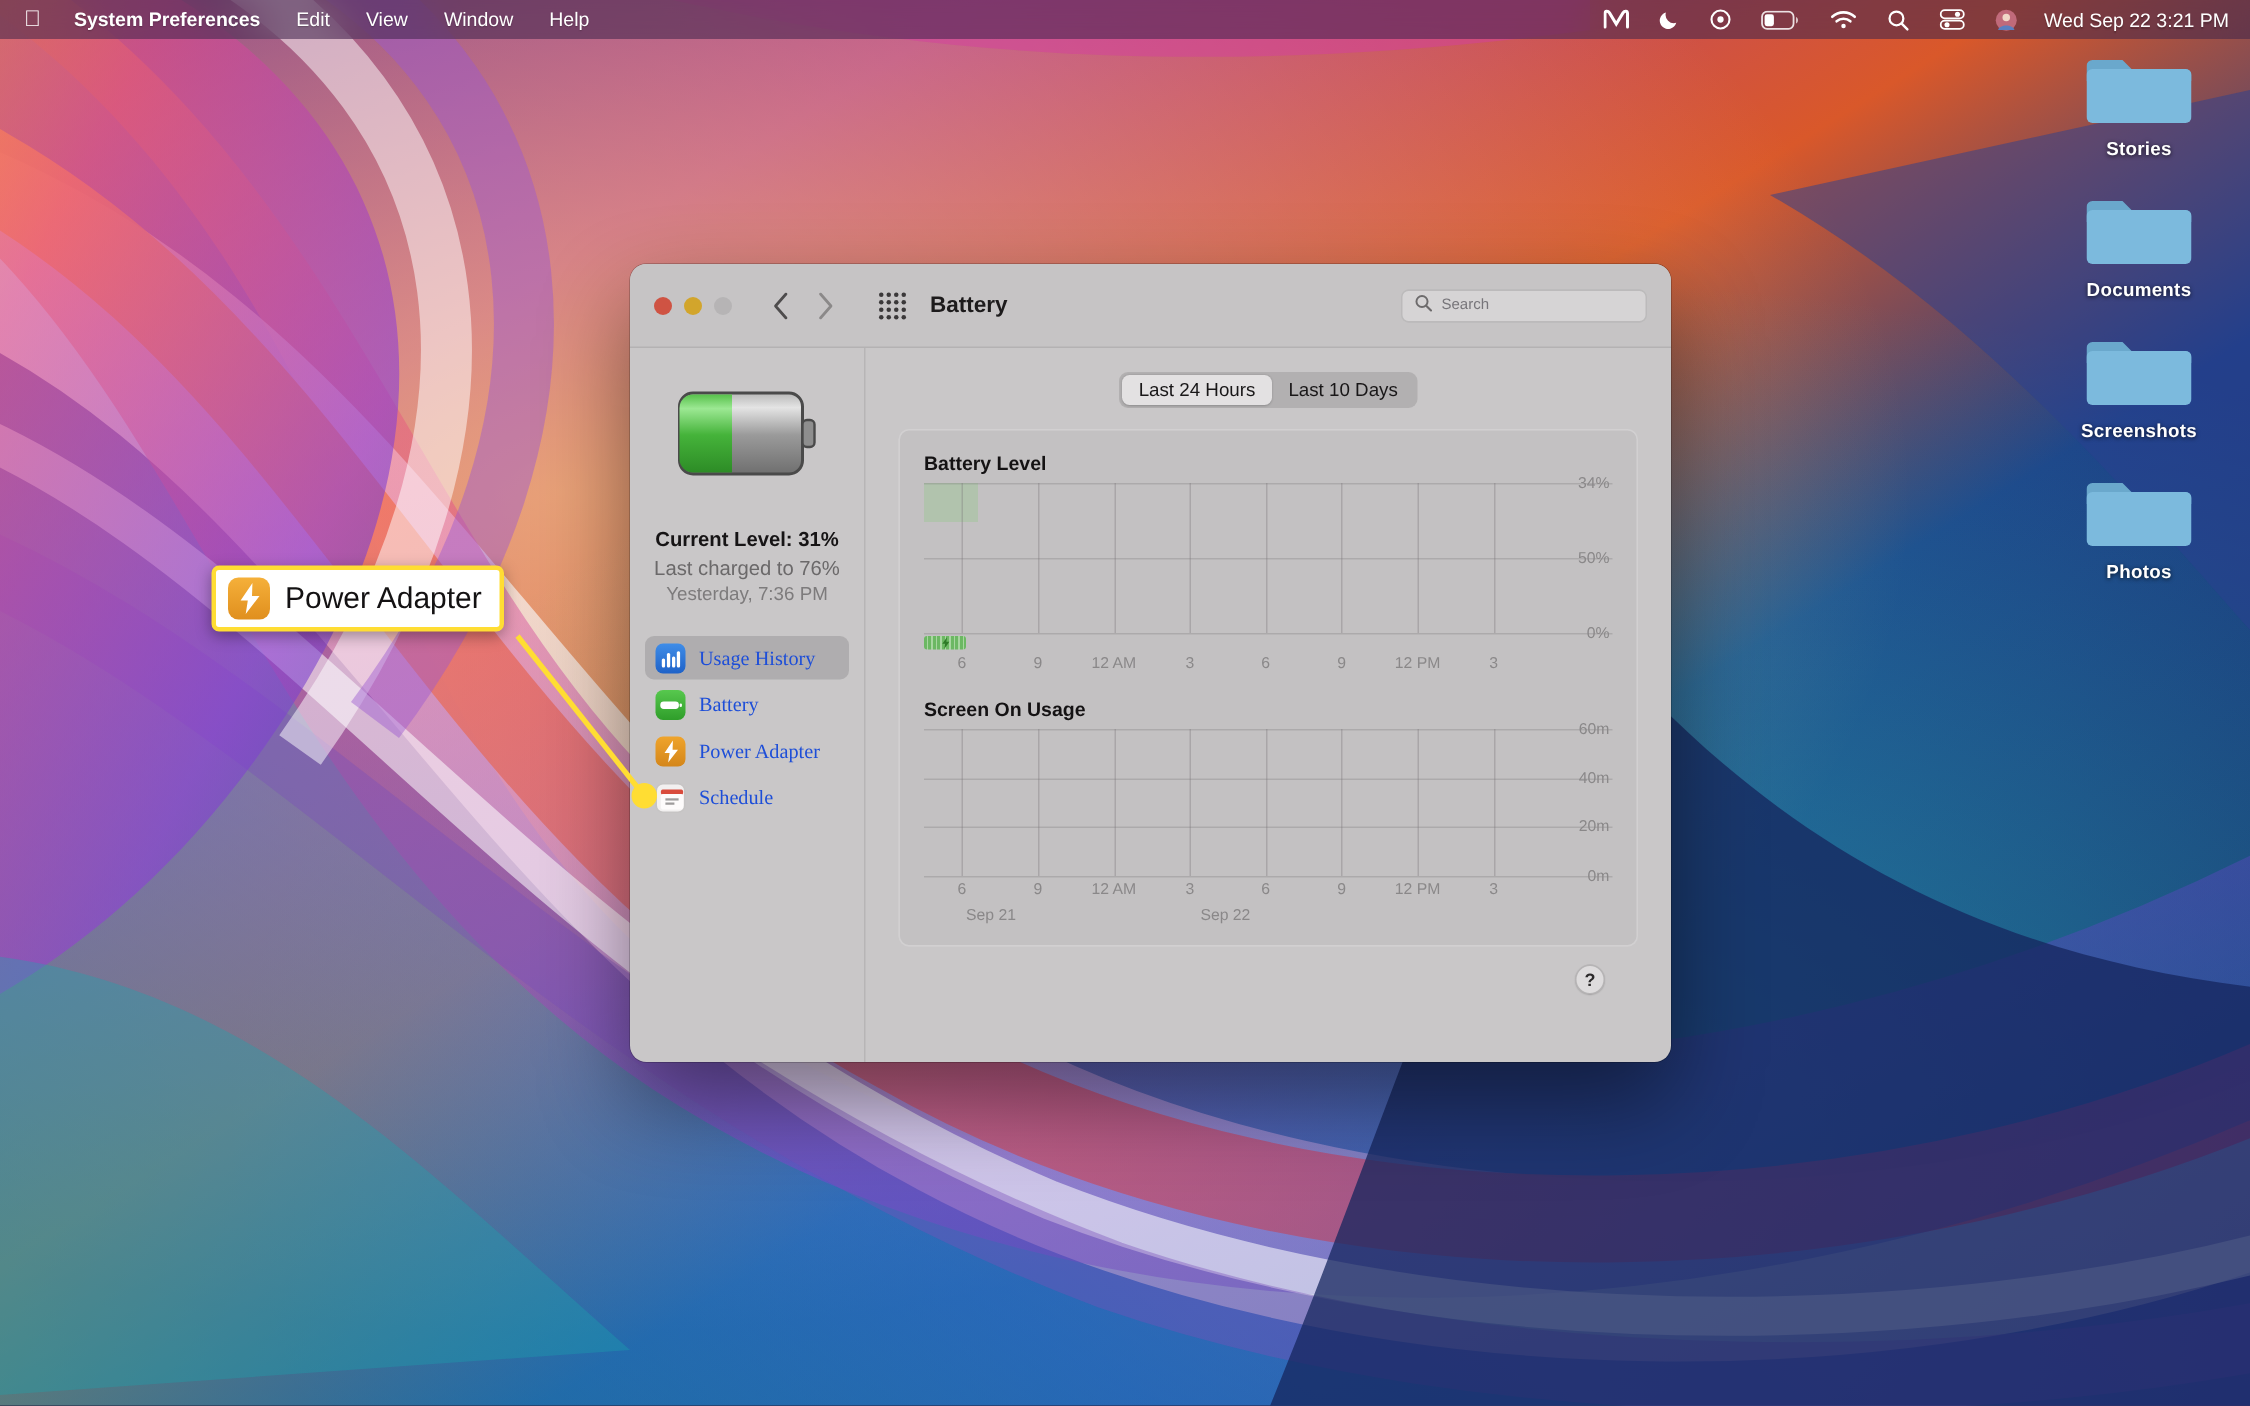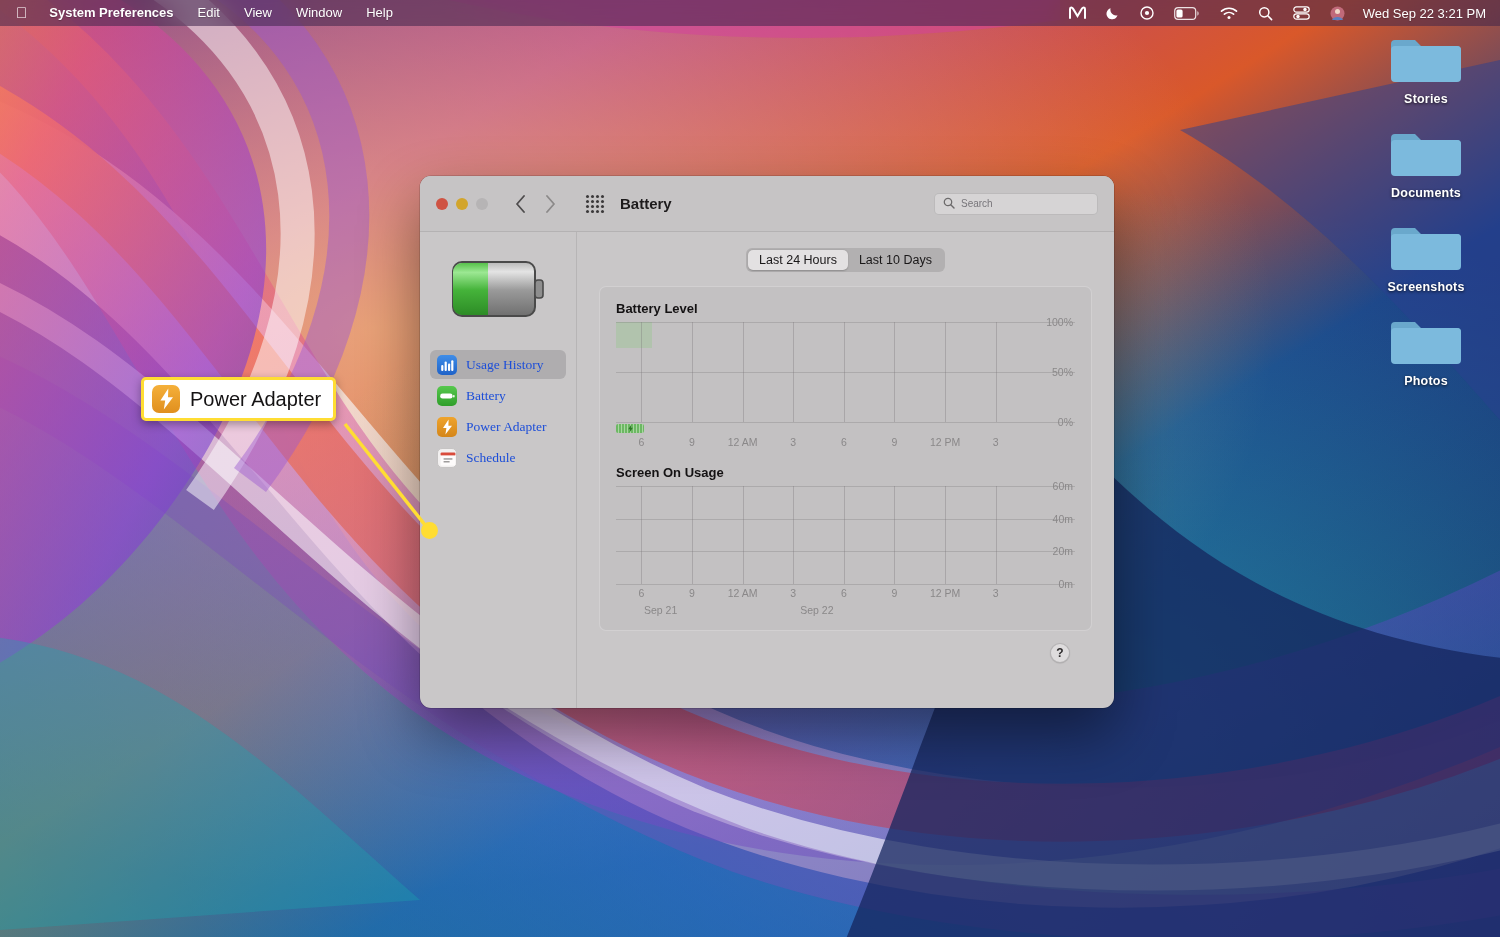--- a/index.html
+++ b/index.html
@@ -392,20 +392,25 @@
                 <stop offset="18%" stop-color="#9ce893"></stop>
               <stop offset="52%" stop-color="#45b33a"></stop>
                 <stop offset="100%" stop-color="#2d8c26"></stop>
             </linearGradient>
           </defs>
           <rect x="2" y="4" width="82" height="54" rx="9" fill="url(#bgray)" stroke="#4a4a4a" stroke-width="2"></rect>
           <path d="M11 5 h26 v52 h-26 a9 9 0 0 1 -9 -9 v-34 a9 9 0 0 1 9 -9z" fill="url(#bgreen)"></path>
           <rect x="84" y="22" width="8" height="18" rx="3" fill="#8e8e8e" stroke="#4a4a4a" stroke-width="1.6"></rect>
         </svg>
       </div>
+      <div id="sidetext">
+        <div class="l1">Current Level: 31%</div>
+        <div class="l2">Last charged to 76%</div>
+        <div class="l3">Yesterday, 7:36 PM</div>
+      </div>
       <div id="sidenav">
 
         <div class="navitem sel">
           <span class="ico" style="background:linear-gradient(180deg,#3f8de8,#1f62c8)">
             <svg width="20" height="20" viewBox="0 0 20 20" style="position:absolute;left:0;top:0">
               <rect x="4.2" y="10" width="2.2" height="6" rx="1" fill="#fff"></rect>
               <rect x="7.6" y="6.4" width="2.2" height="9.6" rx="1" fill="#fff"></rect>
               <rect x="11" y="8.6" width="2.2" height="7.4" rx="1" fill="#fff"></rect>
               <rect x="14.2" y="5.2" width="2.2" height="10.8" rx="1" fill="#fff"></rect>
             </svg>
@@ -458,21 +463,21 @@
 
         <div>
           <div class="chart-title">Battery Level</div>
           <div class="plot" id="plot-battery">
               <div class="nowband" style="width: 9%; height: 26%;"></div>
               <div class="gridh" style="top: 100%;"></div>
               <div class="ylab" style="top: 100%;">0%</div>
               <div class="gridh" style="top: 50%;"></div>
               <div class="ylab" style="top: 50%;">50%</div>
               <div class="gridh" style="top: 0%;"></div>
-              <div class="ylab" style="top: 0%;">100%</div>
+              <div class="ylab" style="top: 0%;">34%</div>
               <div class="gridv" style="left: 6.25%;"></div>
               <div class="gridv" style="left: 18.75%;"></div>
               <div class="gridv" style="left: 31.25%;"></div>
               <div class="gridv" style="left: 43.75%;"></div>
               <div class="gridv" style="left: 56.25%;"></div>
               <div class="gridv" style="left: 68.75%;"></div>
               <div class="gridv" style="left: 81.25%;"></div>
               <div class="gridv" style="left: 93.75%;"></div>
               <div class="bars" style="left: 0%; right: 11.5%;">
                 <div class="bar">

